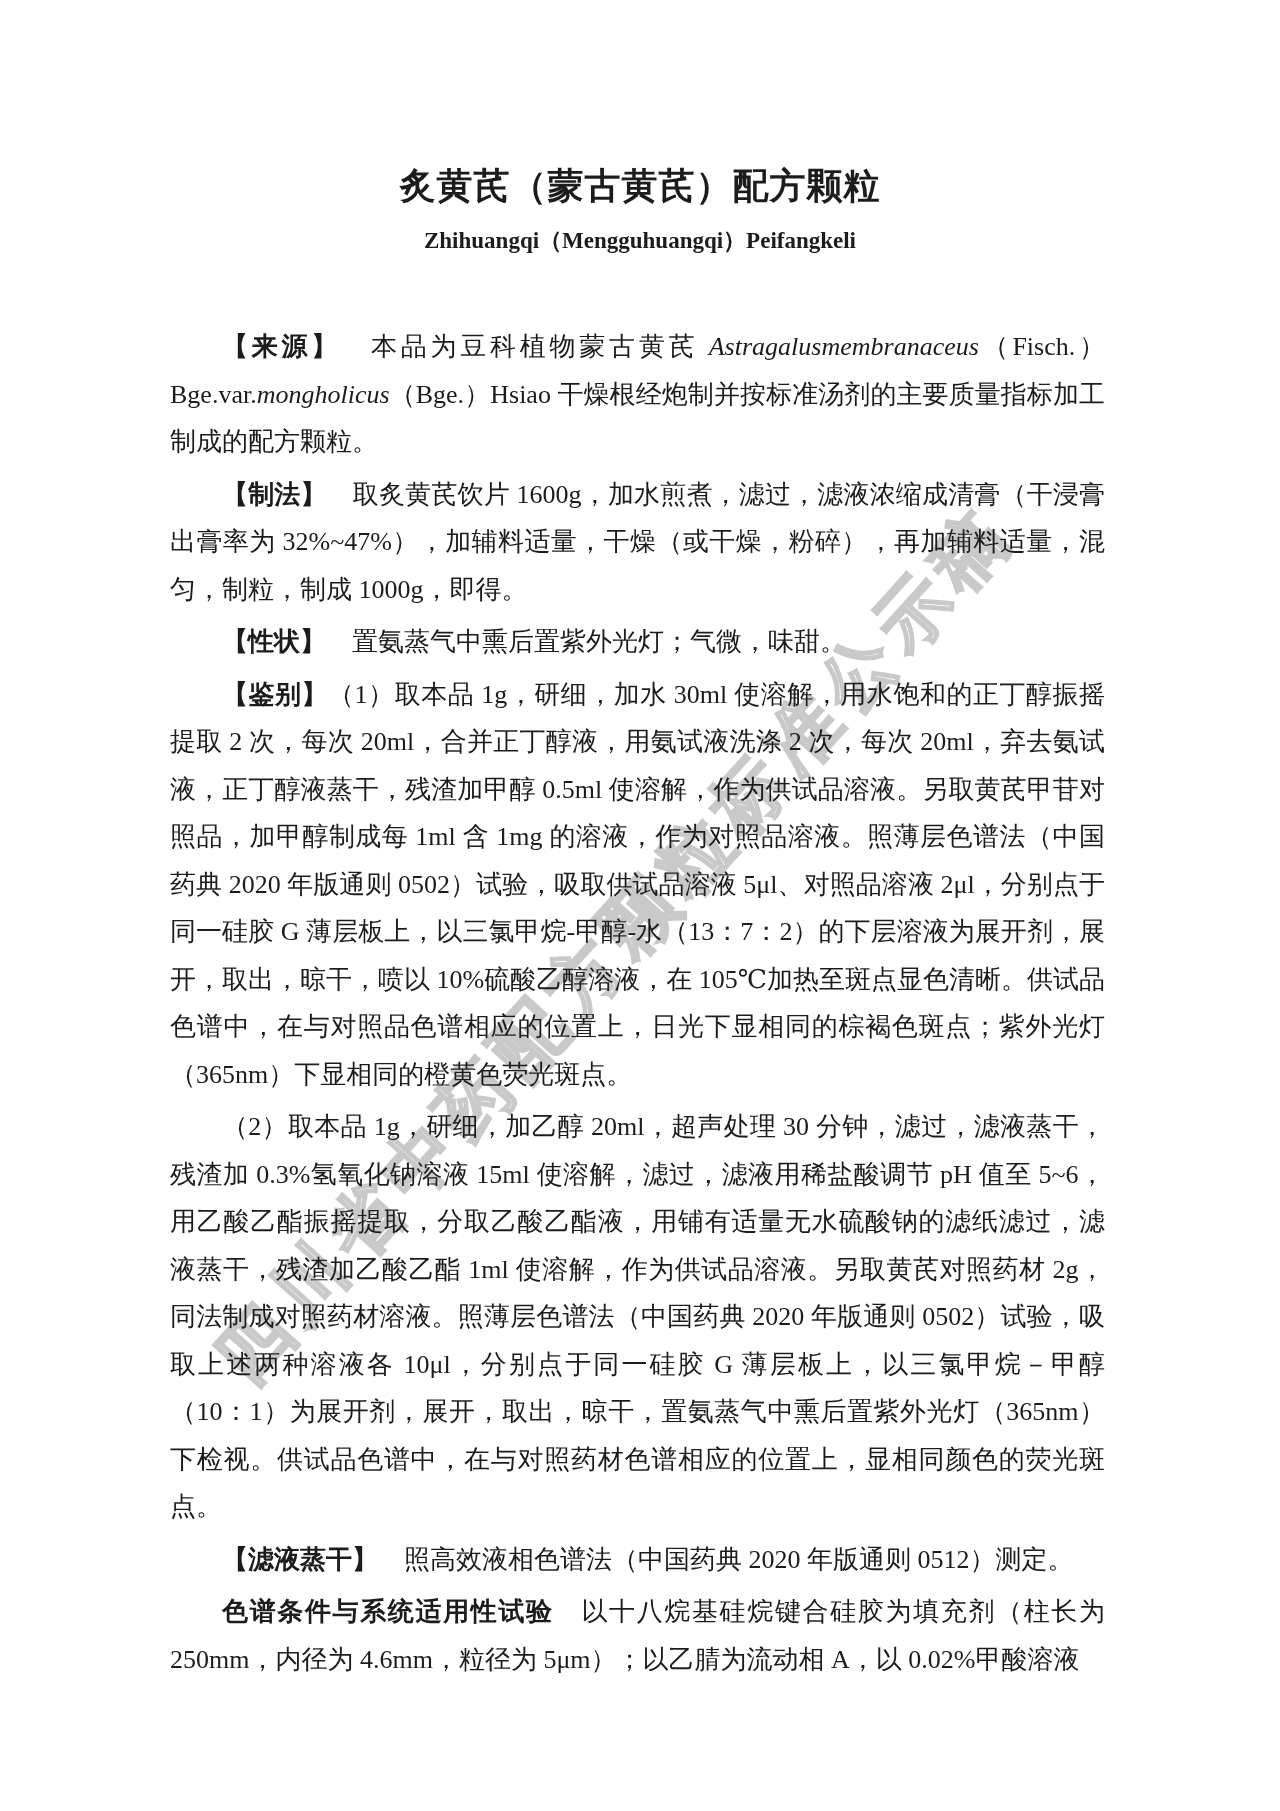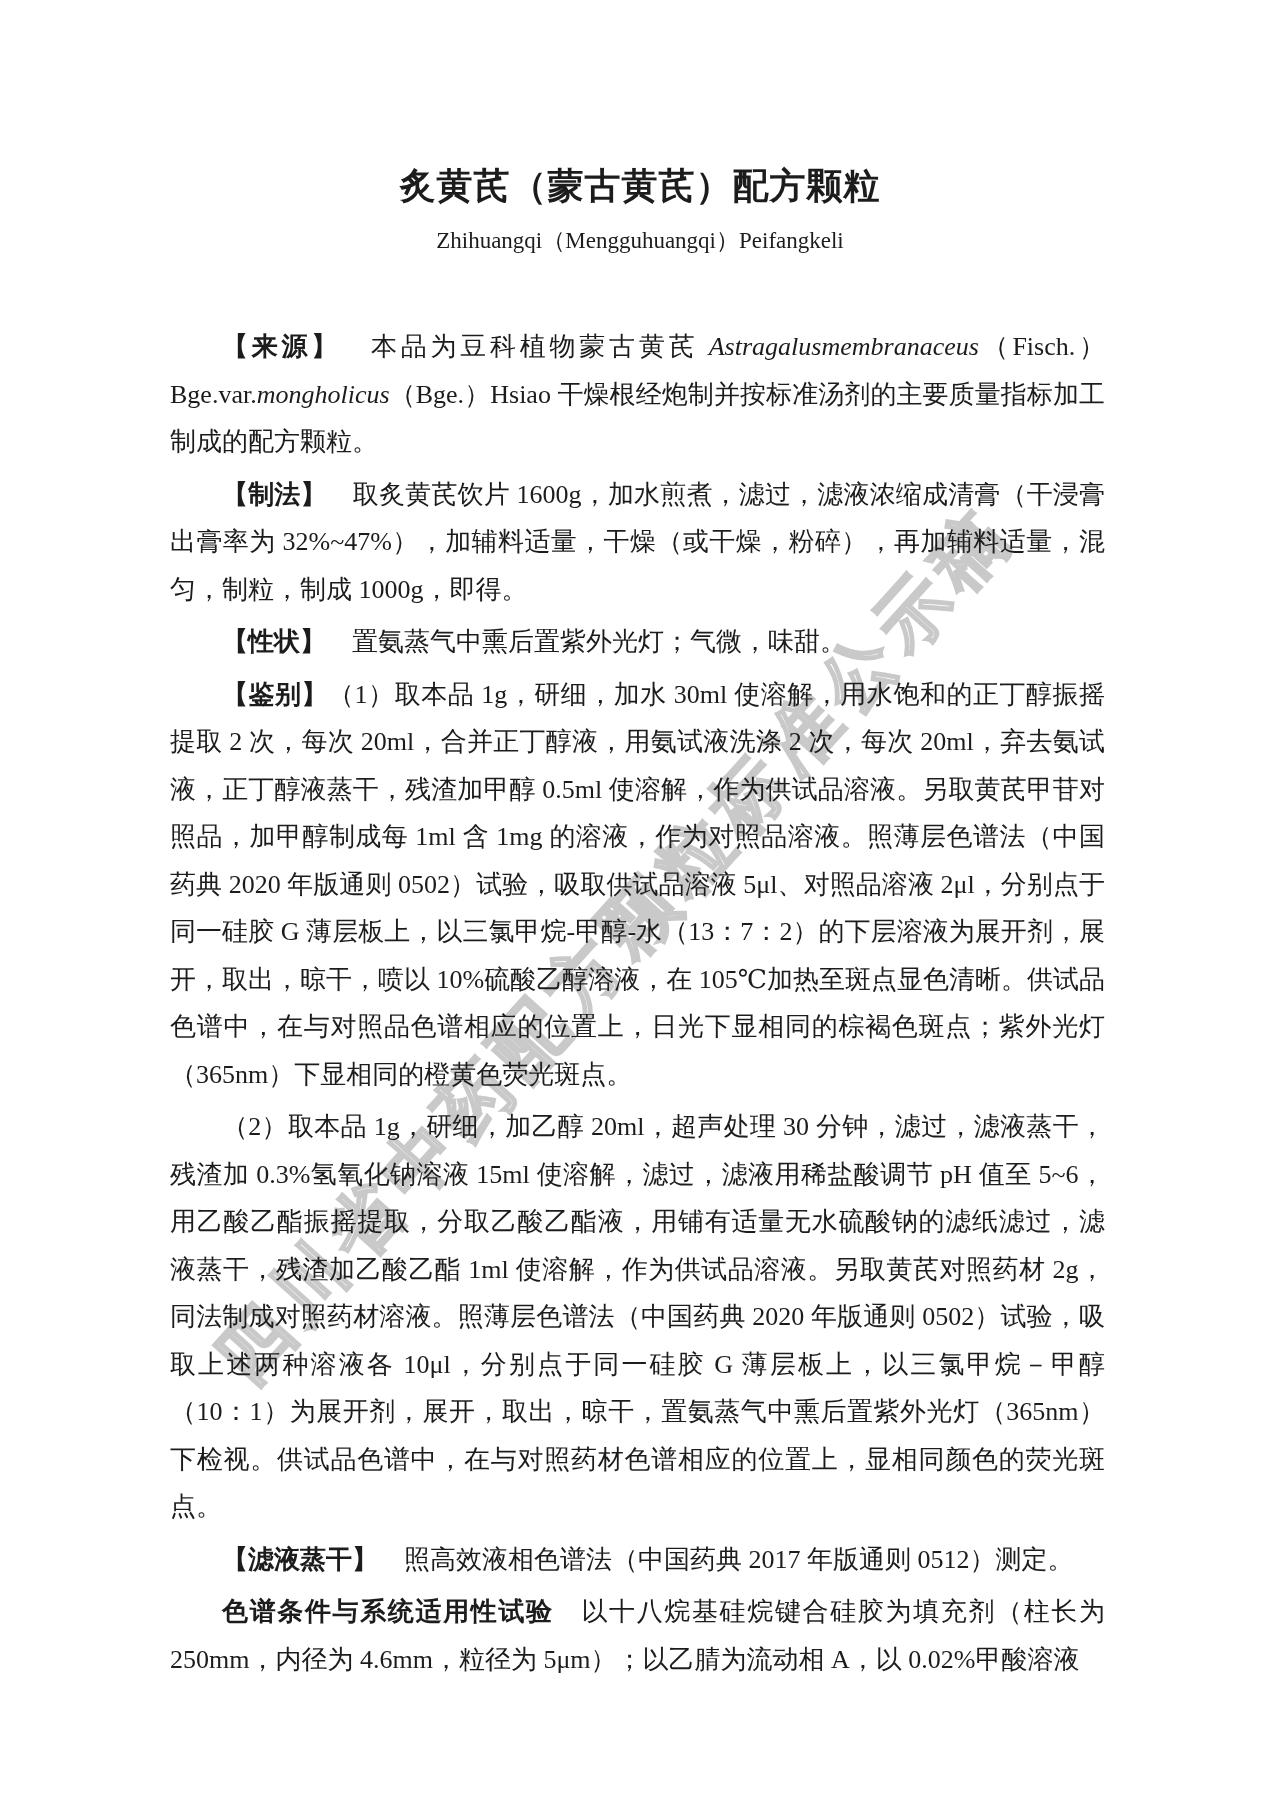--- a/index.html
+++ b/index.html
@@ -46,21 +46,21 @@
     font-size: 36px;
     line-height: 48px;
     font-weight: bold;
     letter-spacing: 1px;
   }
   .doc-subtitle {
     margin: 16px 0 0 0;
     text-align: center;
     font-size: 23px;
     line-height: 30px;
-    font-weight: normal;
+    font-weight: bold;
   }
   .doc-body {
     margin: 67px 170px 0 165px;
     font-size: 26px;
     line-height: 47.5px;
     text-align: justify;
   }
   .para {
     margin: 5px;
     padding: 0;
@@ -82,17 +82,17 @@
 
   <div class="content">
     <h1 class="doc-title">炙黄芪（蒙古黄芪）配方颗粒</h1>
     <h2 class="doc-subtitle">Zhihuangqi（Mengguhuangqi）Peifangkeli</h2>
     <div class="doc-body">
         <p class="para"><span class="run-heading">【来源】　</span><span>本品为豆科植物蒙古黄芪 </span><span class="run-italic">Astragalusmembranaceus</span><span>（Fisch.）Bge.var.</span><span class="run-italic">mongholicus</span><span>（Bge.）Hsiao 干燥根经炮制并按标准汤剂的主要质量指标加工制成的配方颗粒。</span></p>
         <p class="para"><span class="run-heading">【制法】　</span><span>取炙黄芪饮片 1600g，加水煎煮，滤过，滤液浓缩成清膏（干浸膏出膏率为 32%~47%），加辅料适量，干燥（或干燥，粉碎），再加辅料适量，混匀，制粒，制成 1000g，即得。</span></p>
         <p class="para"><span class="run-heading">【性状】　</span><span>置氨蒸气中熏后置紫外光灯；气微，味甜。</span></p>
         <p class="para"><span class="run-heading">【鉴别】</span><span>（1）取本品 1g，研细，加水 30ml 使溶解，用水饱和的正丁醇振摇提取 2 次，每次 20ml，合并正丁醇液，用氨试液洗涤 2 次，每次 20ml，弃去氨试液，正丁醇液蒸干，残渣加甲醇 0.5ml 使溶解，作为供试品溶液。另取黄芪甲苷对照品，加甲醇制成每 1ml 含 1mg 的溶液，作为对照品溶液。照薄层色谱法（中国药典 2020 年版通则 0502）试验，吸取供试品溶液 5μl、对照品溶液 2μl，分别点于同一硅胶 G 薄层板上，以三氯甲烷-甲醇-水（13：7：2）的下层溶液为展开剂，展开，取出，晾干，喷以 10%硫酸乙醇溶液，在 105℃加热至斑点显色清晰。供试品色谱中，在与对照品色谱相应的位置上，日光下显相同的棕褐色斑点；紫外光灯（365nm）下显相同的橙黄色荧光斑点。</span></p>
         <p class="para"><span>（2）取本品 1g，研细，加乙醇 20ml，超声处理 30 分钟，滤过，滤液蒸干，残渣加 0.3%氢氧化钠溶液 15ml 使溶解，滤过，滤液用稀盐酸调节 pH 值至 5~6，用乙酸乙酯振摇提取，分取乙酸乙酯液，用铺有适量无水硫酸钠的滤纸滤过，滤液蒸干，残渣加乙酸乙酯 1ml 使溶解，作为供试品溶液。另取黄芪对照药材 2g，同法制成对照药材溶液。照薄层色谱法（中国药典 2020 年版通则 0502）试验，吸取上述两种溶液各 10μl，分别点于同一硅胶 G 薄层板上，以三氯甲烷－甲醇（10：1）为展开剂，展开，取出，晾干，置氨蒸气中熏后置紫外光灯（365nm）下检视。供试品色谱中，在与对照药材色谱相应的位置上，显相同颜色的荧光斑点。</span></p>
-        <p class="para"><span class="run-heading">【滤液蒸干】　</span><span>照高效液相色谱法（中国药典 2017 年版通则 0512）测定。</span></p>
+        <p class="para"><span class="run-heading">【滤液蒸干】　</span><span>照高效液相色谱法（中国药典 2020 年版通则 0512）测定。</span></p>
         <p class="para"><span class="run-heading">色谱条件与系统适用性试验　</span><span>以十八烷基硅烷键合硅胶为填充剂（柱长为 250mm，内径为 4.6mm，粒径为 5μm）；以乙腈为流动相 A，以 0.02%甲酸溶液</span></p>
       </div>
   </div>
 </div>
 
 </body></html>

